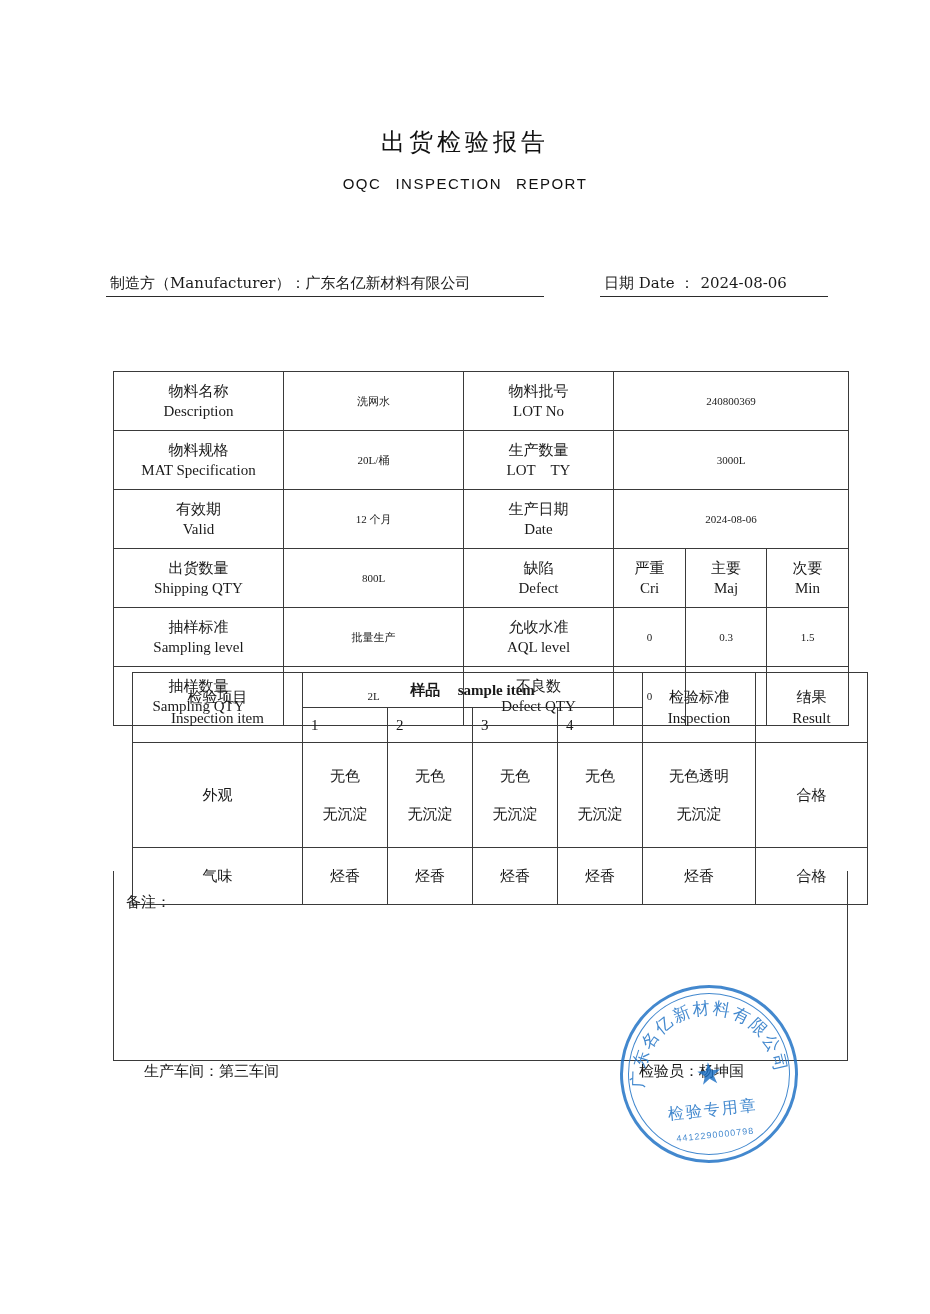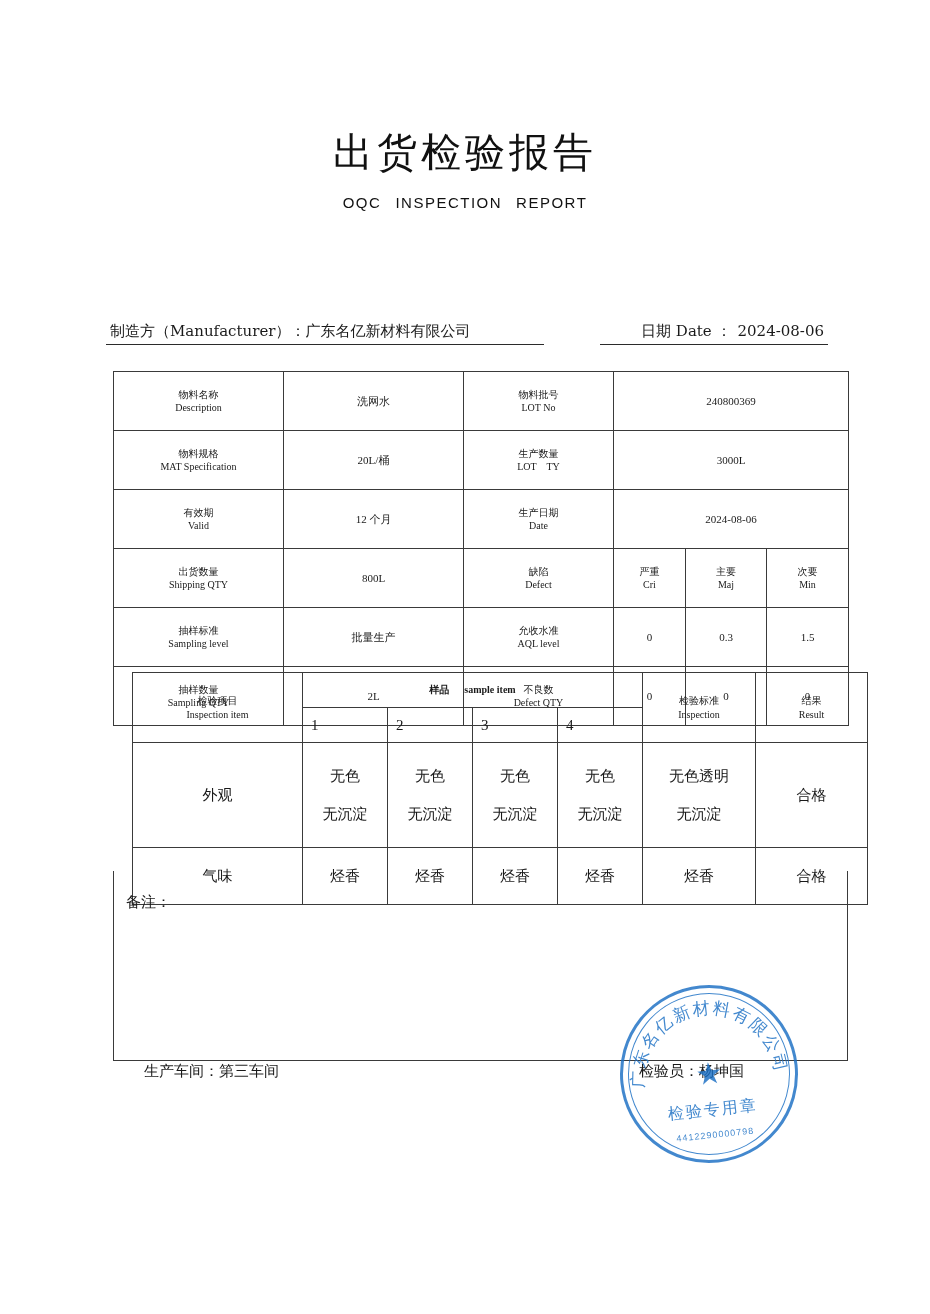--- a/index.html
+++ b/index.html
@@ -18,21 +18,21 @@
   .page {
     position: relative;
     width: 930px;
     height: 1314px;
     box-sizing: border-box;
   }
 
   
   .title-zh {
     text-align: center;
-    font-size: 40px;
+    font-size: 24px;
     letter-spacing: 4px;
     font-family: "DejaVu Serif", serif;
     font-weight: 400;
     color: #111;
     margin: 0;
     padding-top: 128px;
     line-height: 1.2;
   }
   .title-en {
     text-align: center;
@@ -58,23 +58,22 @@
   .meta-left {
     border-bottom: 1px solid #2b2b2b;
     padding: 0 4px 3px 4px;
     width: 430px;
     white-space: nowrap;
   }
   .meta-right {
     border-bottom: 1px solid #2b2b2b;
     padding: 0 4px 3px 4px;
     width: 220px;
-    text-align: right;
+    text-align: left;
     white-space: nowrap;
-    margin-top: 48px;
   }
   .meta-right .lbl { margin-right: 6px; }
 
   
   table.main {
     position: absolute;
     top: 371px;
     left: 113px;
     width: 735px;
     border-collapse: collapse;
@@ -85,21 +84,21 @@
     border: 1px solid #3a3a3a;
     text-align: center;
     vertical-align: middle;
     padding: 4px 2px;
     line-height: 1.35;
     font-family: "Liberation Serif", serif;
   }
   .cn { font-family: "DejaVu Serif", serif; }
   .two-line .l1 { display:block; }
   .two-line .l2 { display:block; }
-  .lbl-cell { font-size: 10px; }
+  .lbl-cell { font-size: 15px; }
   .val-cell { font-size: 11px; }
 
   .h-50 { height: 50px; }
   .h-48 { height: 48px; }
 
   
   .appear-cell {
     height: 96px;
   }
   .appear-cell .a1 { display:block; margin-bottom: 18px; }

